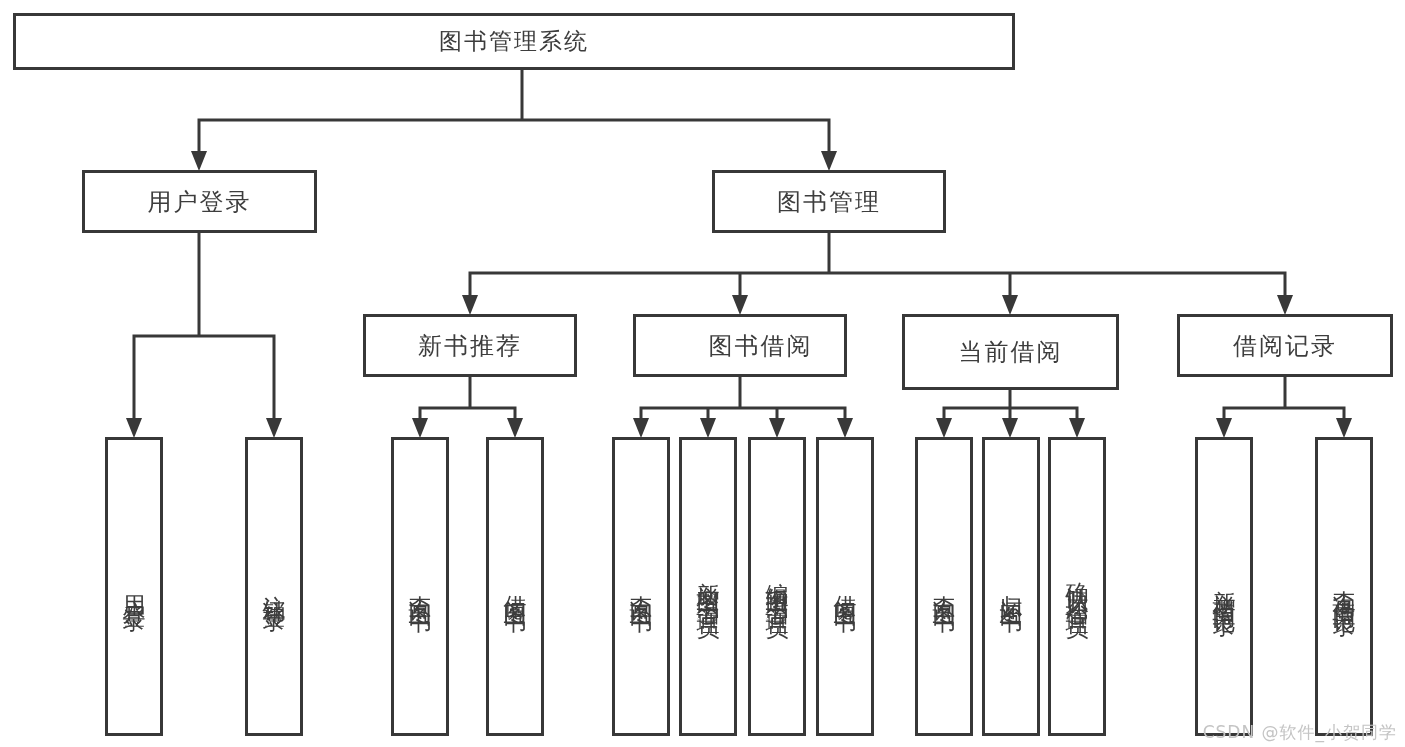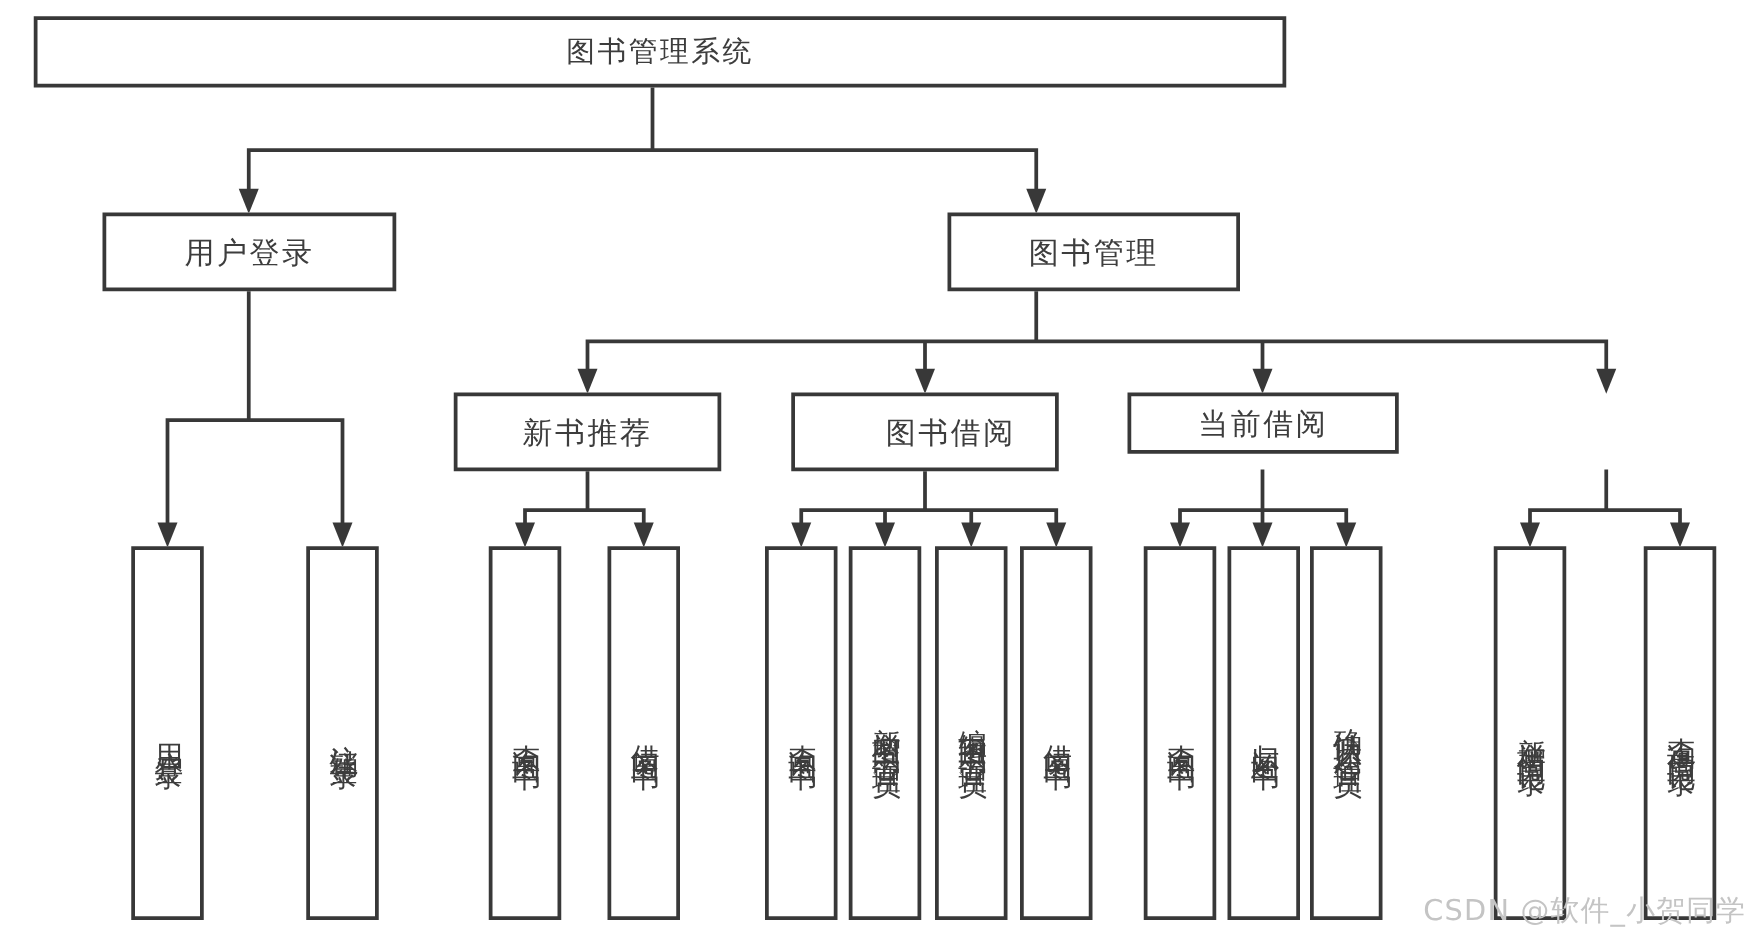--- a/index.html
+++ b/index.html
@@ -49,46 +49,46 @@
   .root-label { font-size: 23px; }
   .v-label {
     writing-mode: vertical-rl;
     text-orientation: mixed;
     font-size: 23px;
     letter-spacing: 5px;
     line-height: 1;
     color: var(--text);
   }
   
-  .n-root          { left: 27px;   top: 13px;  width: 1002px; height: 57px; justify-content: center; }
+  .n-root          { left: 13px;   top: 13px;  width: 1002px; height: 57px; justify-content: center; }
   .n-user-login    { left: 82px;   top: 170px; width: 235px;  height: 63px; }
-  .n-book-mgmt     { left: 712px;  top: 170px; width: 234px;  height: 63px; margin-left: 46px; }
+  .n-book-mgmt     { left: 712px;  top: 170px; width: 234px;  height: 63px; }
   .n-new-book      { left: 363px;  top: 314px; width: 214px;  height: 63px; text-align: right; }
   .n-book-borrow   { left: 633px;  top: 314px; width: 214px;  height: 63px; padding-left: 41px; }
-  .n-current       { left: 902px;  top: 314px; width: 217px;  height: 49px; }
+  .n-current       { left: 902px;  top: 314px; width: 217px;  height: 76px; }
   .n-records       { left: 1177px; top: 314px; width: 216px;  height: 63px; }
   .leaf            { top: 437px; width: 58px; height: 299px; }
   .l-1  { left: 105px;  }
   .l-2  { left: 245px;  }
   .l-3  { left: 391px;  }
   .l-4  { left: 486px;  }
   .l-5  { left: 612px;  }
   .l-6  { left: 679px;  }
   .l-7  { left: 748px;  }
   .l-8  { left: 816px;  }
   .l-9  { left: 915px;  }
   .l-10 { left: 982px;  }
   .l-11 { left: 1048px; }
   .l-12 { left: 1195px; }
   .l-13 { left: 1315px; }
   #watermark {
     position: absolute;
     right: 8px;
     bottom: 3px;
-    font-size: 23px;
+    font-size: 17px;
     letter-spacing: 1px;
     color: var(--watermark);
     white-space: nowrap;
   }
 </style>
 </head>
 <body>
 
 <div id="canvas">
 
@@ -141,20 +141,23 @@
 
   <div class="node n-new-book">
     <span class="h-label">新书推荐</span>
   </div>
   <div class="node n-book-borrow">
     <span class="h-label">图书借阅</span>
   </div>
   <div class="node n-current">
     <span class="h-label">当前借阅</span>
   </div>
+  <div class="node n-records">
+    <span class="h-label">借阅记录</span>
+  </div>
 
   <div class="node leaf l-1">
     <span class="v-label">用户登录</span>
   </div>
   <div class="node leaf l-2">
     <span class="v-label">注销登录</span>
   </div>
   <div class="node leaf l-3">
     <span class="v-label">查询图书</span>
   </div>

